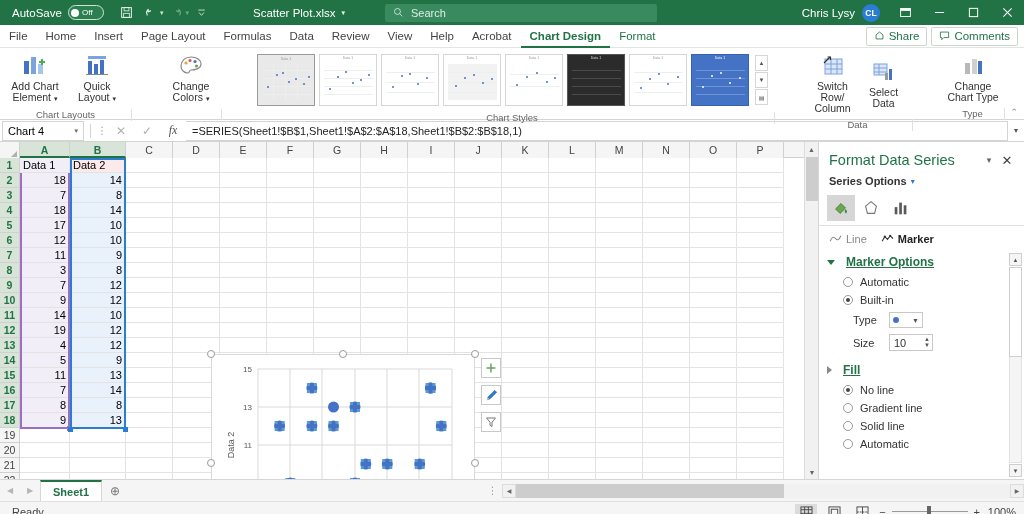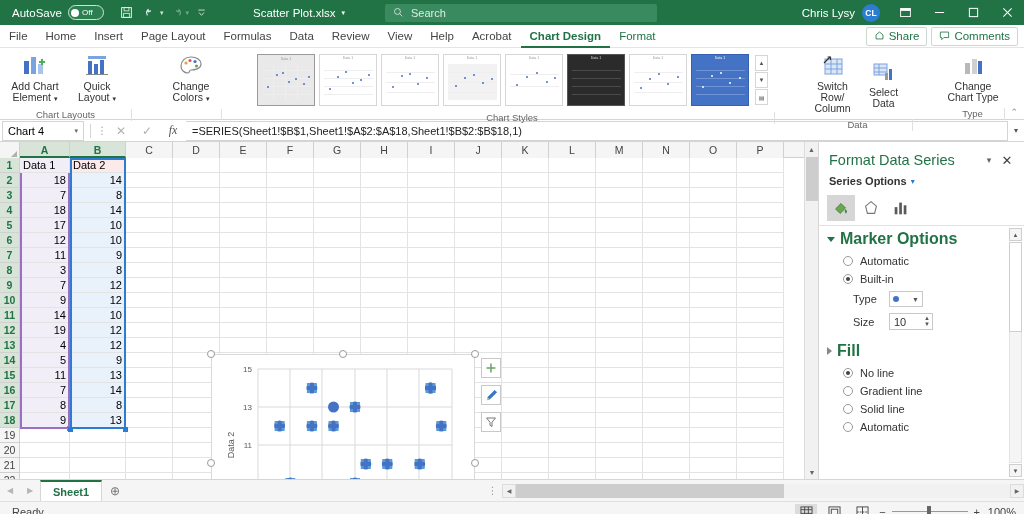--- a/index.html
+++ b/index.html
@@ -233,22 +233,22 @@
   .tp-icons-underline { height:1px; background:#e0e0e0; margin: 4px 0 0 0; position:relative;}
   .tp-icons-underline::after{
     content:''; position:absolute; left:17px; top:-4px;
     border-left:5px solid transparent; border-right:5px solid transparent; border-bottom:4px solid #fff;
   }
   .tp-tabs { display:flex; gap:14px; padding: 7px 10px 6px 10px; align-items:center;}
   .tp-tab { font-size: 11px; color:#888; display:flex; align-items:center; gap:4px;}
   .tp-tab.sel { color:#222; font-weight:bold; }
   .tp-body { flex:1; position:relative; overflow:hidden; }
   .tp-section {
-    font-size:16px; font-weight:bold; color:#217346; padding: 4px 10px 4px 8px;
-    display:flex; align-items:center; gap:5px;
+    font-size:12px; font-weight:bold; color:#217346; padding: 4px 10px 4px 8px;
+    display:flex; align-items:center; gap:11px;text-decoration:underline;
   }
   .tri-down { width:0;height:0;border-left:4px solid transparent;border-right:4px solid transparent;border-top:5px solid #217346;}
   .tri-right { width:0;height:0;border-top:4px solid transparent;border-bottom:4px solid transparent;border-left:5px solid #888;}
   .radio-row { display:flex; align-items:center; gap:7px; padding: 3px 0 3px 24px; font-size:11px; color:#333;}
   .radio {
     width:10px; height:10px; border-radius:50%; border:1px solid #9a9a9a; background:#fff;
     display:flex; align-items:center; justify-content:center; flex:none;
   }
   .radio.on::after { content:''; width:4px; height:4px; border-radius:50%; background:#444; }
   .field-row { display:flex; align-items:center; padding: 3px 0 3px 34px; font-size:11px; color:#333; gap:8px;}
@@ -1373,20 +1373,40 @@
       <div class="tp-icon">
         <svg width="18" height="18" viewBox="0 0 20 20">
             <rect x="3" y="9" width="3" height="8" fill="#5a5a5a"></rect>
             <rect x="8" y="4" width="3" height="13" fill="#5a5a5a"></rect>
             <rect x="13" y="7" width="3" height="10" fill="#5a5a5a"></rect>
           </svg>
       </div>
     </div>
     <div class="tp-icons-underline"></div>
 
+    <div class="tp-tabs">
+      <div class="tp-tab">
+        <span>
+          <svg width="13" height="9" viewBox="0 0 14 10">
+              <path d="M1 8 Q4 1 7 5 Q10 9 13 2" fill="none" stroke="#888" stroke-width="1.2"></path>
+            </svg>
+        </span>
+        <span>Line</span>
+      </div>
+      <div class="tp-tab sel">
+        <span>
+          <svg width="13" height="9" viewBox="0 0 14 10">
+              <path d="M1 8 L4 3 L7 6 L10 2 L13 5" fill="none" stroke="#333" stroke-width="1.2"></path>
+              <circle cx="4" cy="3" r="1.2" fill="#333"></circle>
+              <circle cx="10" cy="2" r="1.2" fill="#333"></circle>
+            </svg>
+        </span>
+        <span>Marker</span>
+      </div>
+    </div>
 
     <div class="tp-body">
 
       <div class="tp-section">
         <span class="tri-down"></span>
         <span>Marker Options</span>
       </div>
       <div class="radio-row">
         <span class="radio"></span>
         <span>Automatic</span>

